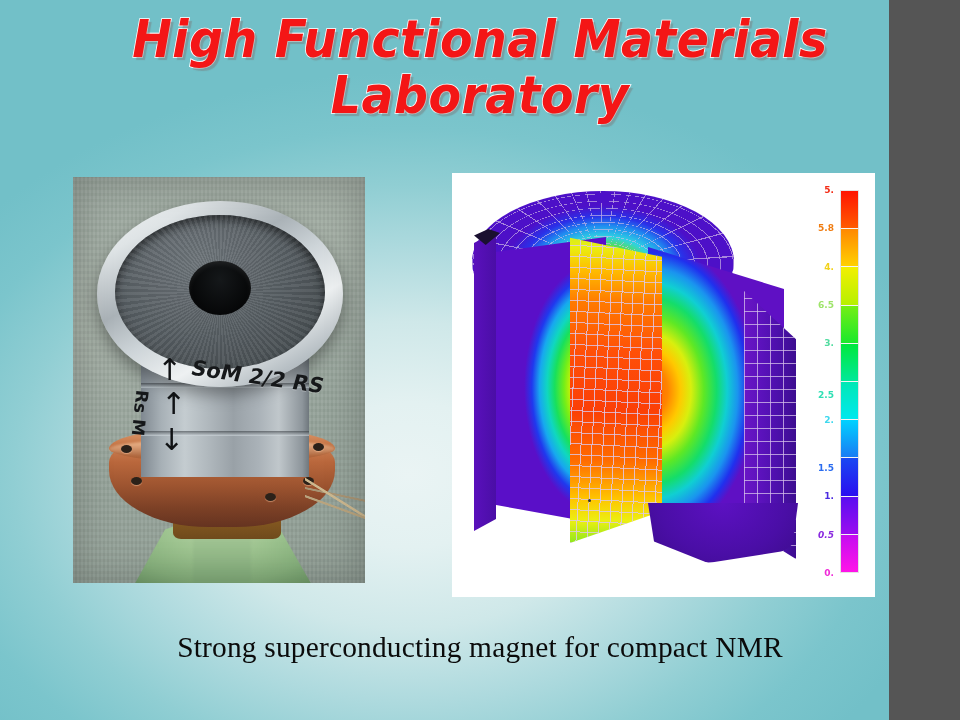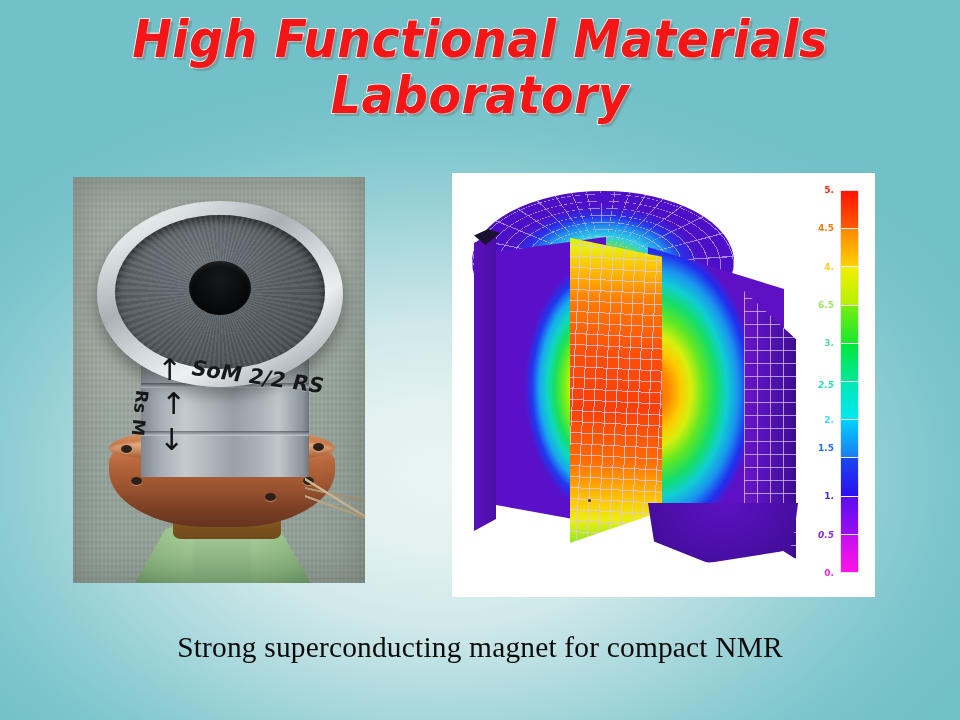--- a/index.html
+++ b/index.html
@@ -3,21 +3,21 @@
 <meta charset="utf-8">
 <title>High Functional Materials Laboratory</title>
 <style>
   html, body {
     margin: 0;
     padding: 0;
     background: #555;
   }
   #slide {
     position: relative;
-    width: 960px;
+    width: 889px;
     height: 720px;
     overflow: hidden;
     background: #7ec6cc;
     font-family: "Liberation Sans", sans-serif;
   }
   
   #slide-bg {
     position: absolute;
     inset: 0;
     background:
@@ -454,27 +454,27 @@
           <div class="cb-band" style="background: linear-gradient(rgb(242, 240, 0), rgb(182, 240, 0));"></div>
           <div class="cb-band" style="background: linear-gradient(rgb(116, 238, 20), rgb(26, 232, 44));"></div>
           <div class="cb-band" style="background: linear-gradient(rgb(0, 232, 60), rgb(0, 232, 154));"></div>
           <div class="cb-band" style="background: linear-gradient(rgb(0, 232, 180), rgb(0, 232, 238));"></div>
           <div class="cb-band" style="background: linear-gradient(rgb(0, 210, 255), rgb(26, 124, 244));"></div>
           <div class="cb-band" style="background: linear-gradient(rgb(26, 72, 242), rgb(42, 14, 240));"></div>
           <div class="cb-band" style="background: linear-gradient(rgb(90, 14, 240), rgb(154, 14, 240));"></div>
           <div class="cb-band" style="background: linear-gradient(rgb(196, 14, 240), rgb(255, 20, 232));"></div>
         </div>
     <div class="cb-label" style="color: rgb(244, 44, 22); top: 7px;">5.</div>
-        <div class="cb-label" style="color: rgb(240, 124, 16); top: 45.3px;">4.5</div>
+        <div class="cb-label" style="color: rgb(240, 124, 16); top: 45.3px;">5.8</div>
         <div class="cb-label" style="color: rgb(242, 210, 26); top: 83.6px;">4.</div>
         <div class="cb-label" style="color: rgb(158, 228, 106); top: 121.9px;">6.5</div>
         <div class="cb-label" style="color: rgb(82, 220, 160); top: 160.2px;">3.</div>
-        <div class="cb-label" style="color: rgb(46, 224, 180); top: 202px; font-style: italic;">2.5</div>
+        <div class="cb-label" style="color: rgb(46, 224, 180); top: 212px;">2.5</div>
         <div class="cb-label" style="color: rgb(63, 216, 238); top: 236.8px;">2.</div>
-        <div class="cb-label" style="color: rgb(42, 108, 240); top: 265px;">1.5</div>
+        <div class="cb-label" style="color: rgb(42, 108, 240); top: 285px;">1.5</div>
         <div class="cb-label" style="color: rgb(74, 42, 224); top: 313.4px;">1.</div>
         <div class="cb-label" style="color: rgb(138, 42, 224); top: 351.7px; font-style: italic;">0.5</div>
         <div class="cb-label" style="color: rgb(240, 42, 216); top: 390px;">0.</div>
       </div>
   </div>
 
   <div id="caption" style="color: rgb(11, 11, 11);">Strong superconducting magnet for compact NMR</div>
 
 </div>
 

